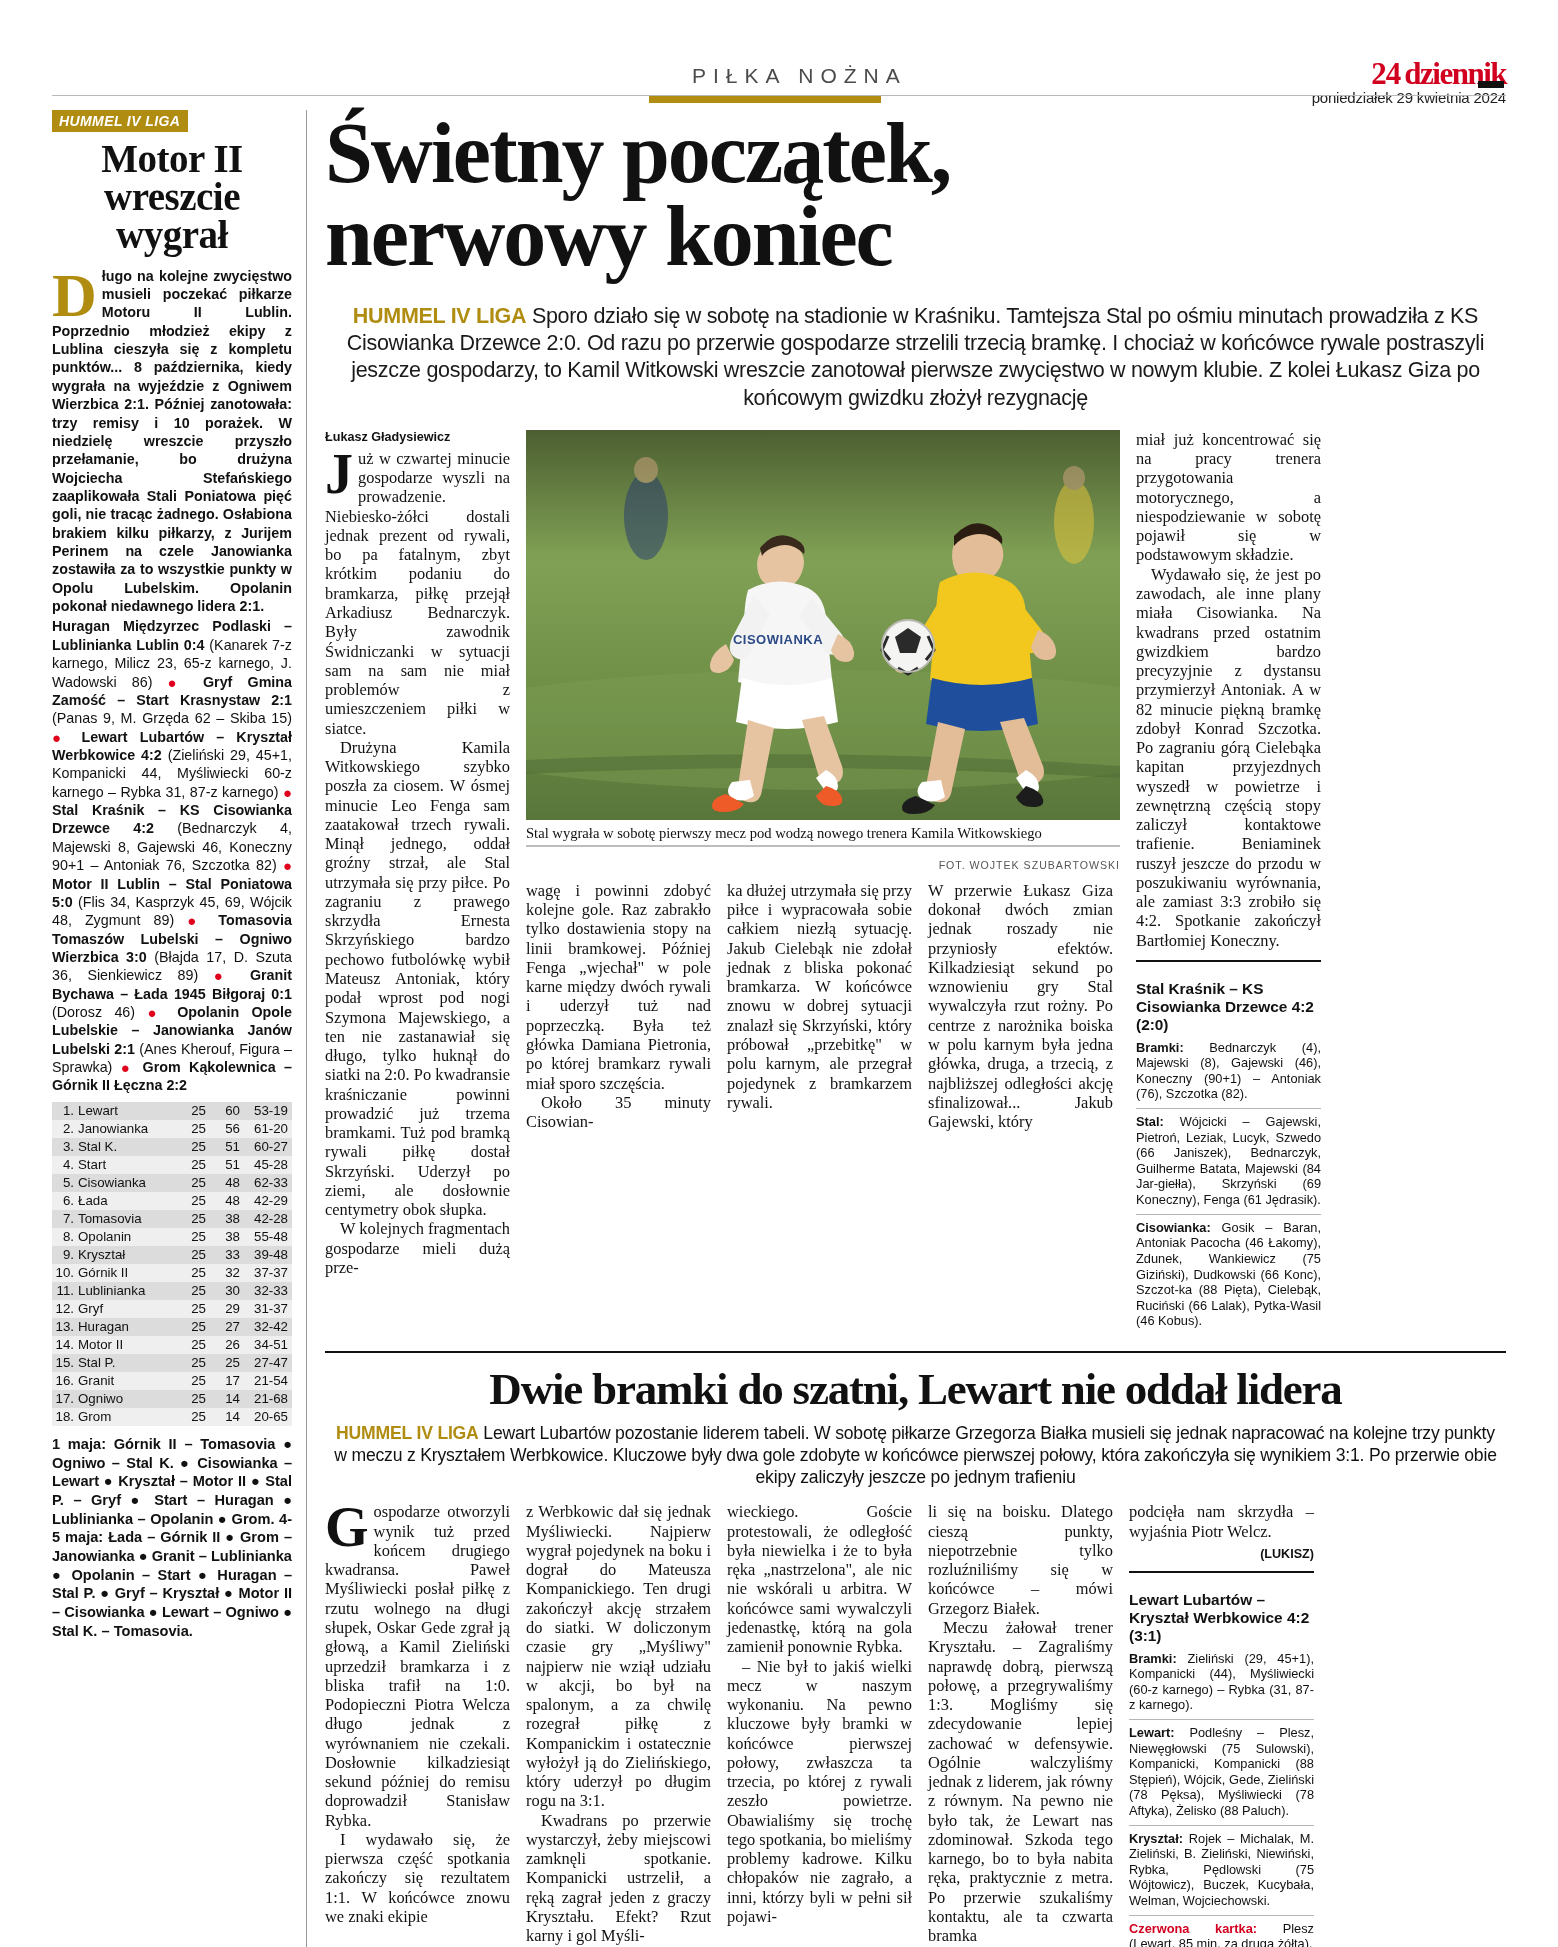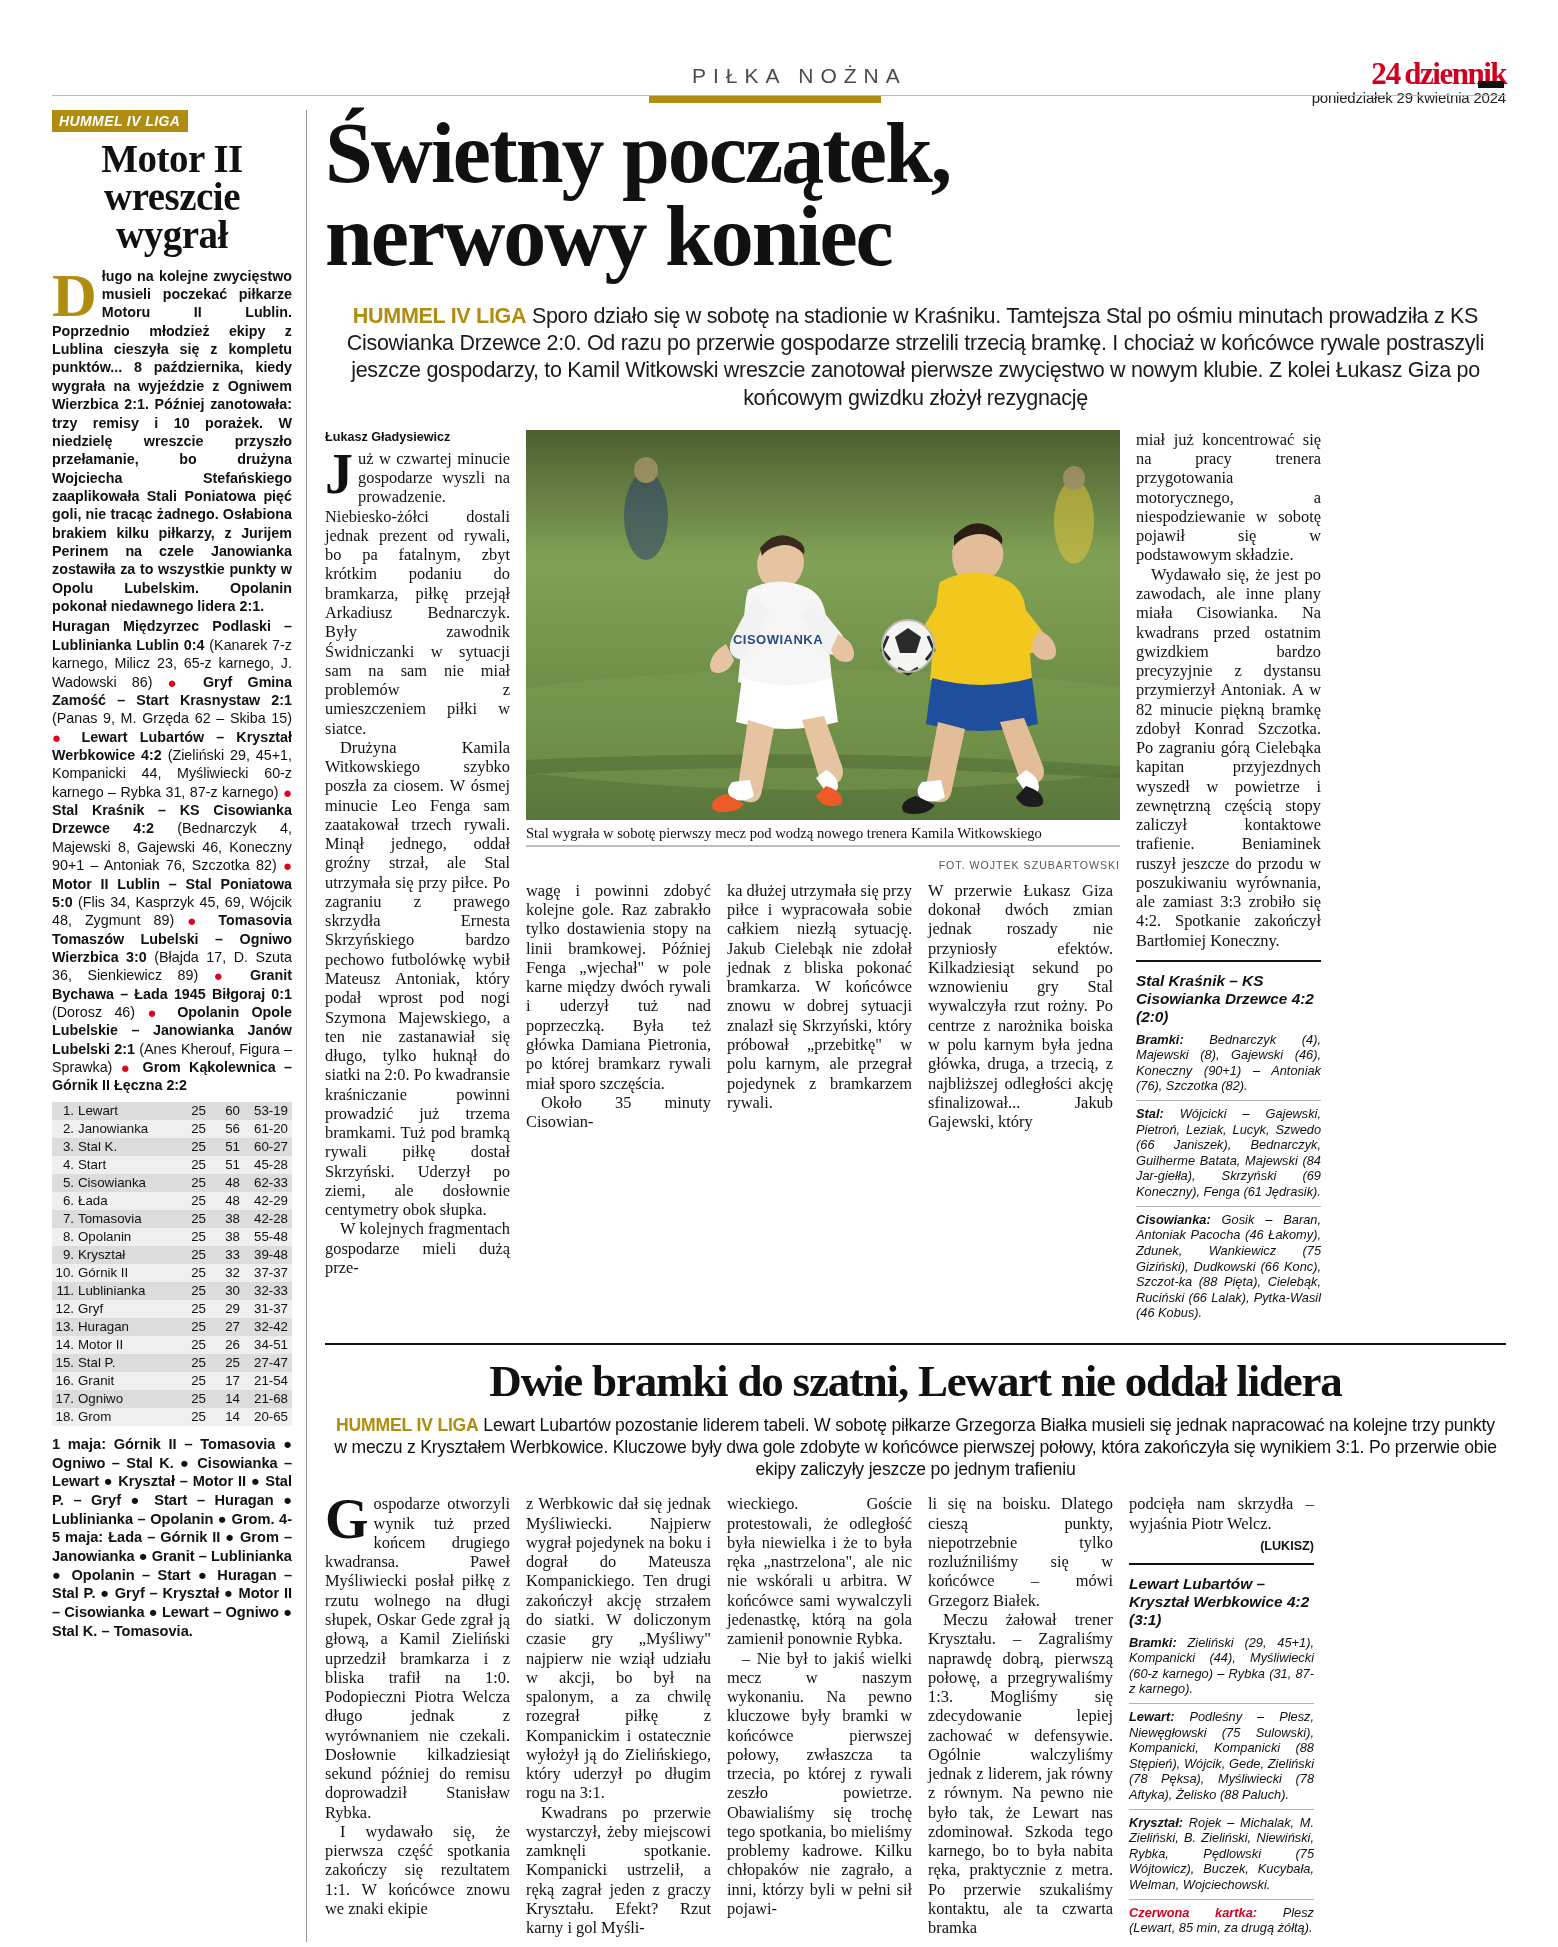--- a/index.html
+++ b/index.html
@@ -93,21 +93,21 @@
     font-size:56px; line-height:0.78; margin:4px 5px 0 0;
   }
 
   
   .photo-col { width:594px; }
   .photo { width:594px; height:390px; position:relative; overflow:hidden; background:#5d7b3a; }
   .caption { font-family:"Liberation Serif", serif; font-size:14.6px; padding:5px 0 3px 0; border-bottom:2px solid #bdbdbd; }
   .credit { font-family:"Liberation Sans", sans-serif; font-size:10.6px; letter-spacing:1px; color:#555; text-align:right; padding-top:12px; }
 
   
-  .statbox { border-top:2px solid #111; padding-top:10px; margin-top:10px;font-style:italic; }
+  .statbox { border-top:2px solid #111; padding-top:18px; margin-top:10px; }
   .statbox h4 { font-family:"Liberation Sans", sans-serif; font-weight:700; font-size:15.4px; line-height:1.16; margin:0 0 6px 0; }
   .statline { font-family:"Liberation Sans", sans-serif; font-size:12.8px; line-height:1.22; text-align:justify; margin-bottom:6px; }
   .statline b { font-weight:700; }
   .statsep { border-top:1px solid #b5b5b5; margin:5px 0 5px 0; }
 
   
   .lower { margin-top:16px; border-top:2px solid #111; padding-top:12px; }
   .lower-head {
     font-family:"Liberation Serif", serif; font-weight:700;
     font-size:45px; line-height:1.0; letter-spacing:-1.2px; text-align:center; margin:2px 0 10px 0;

